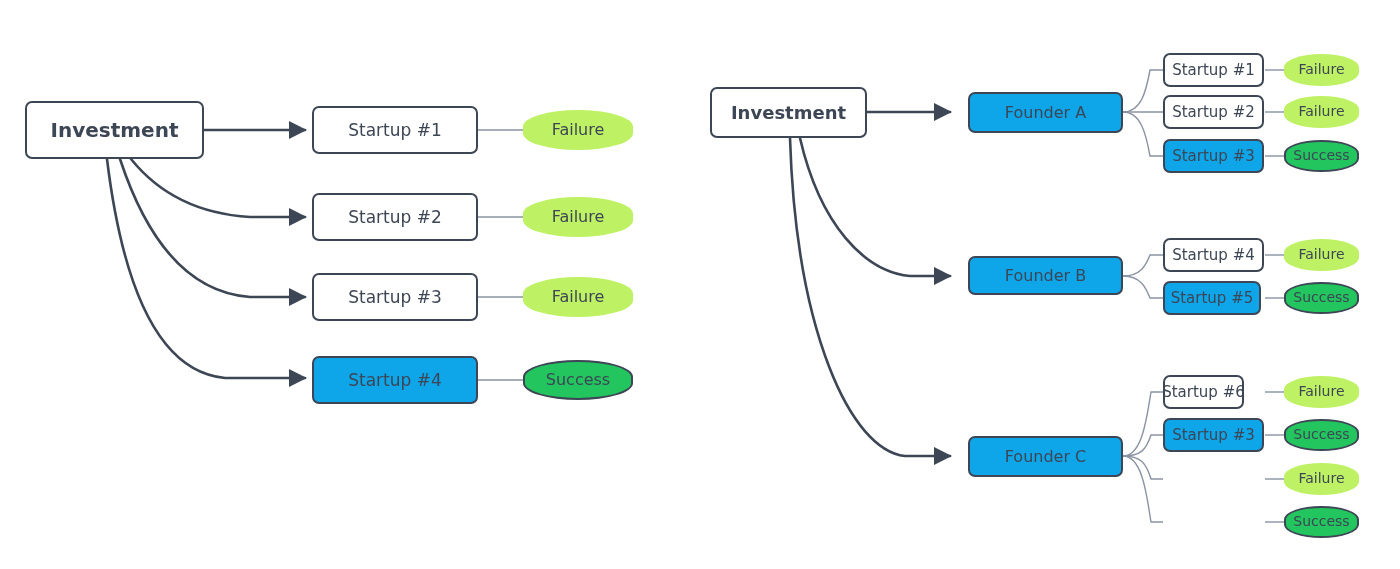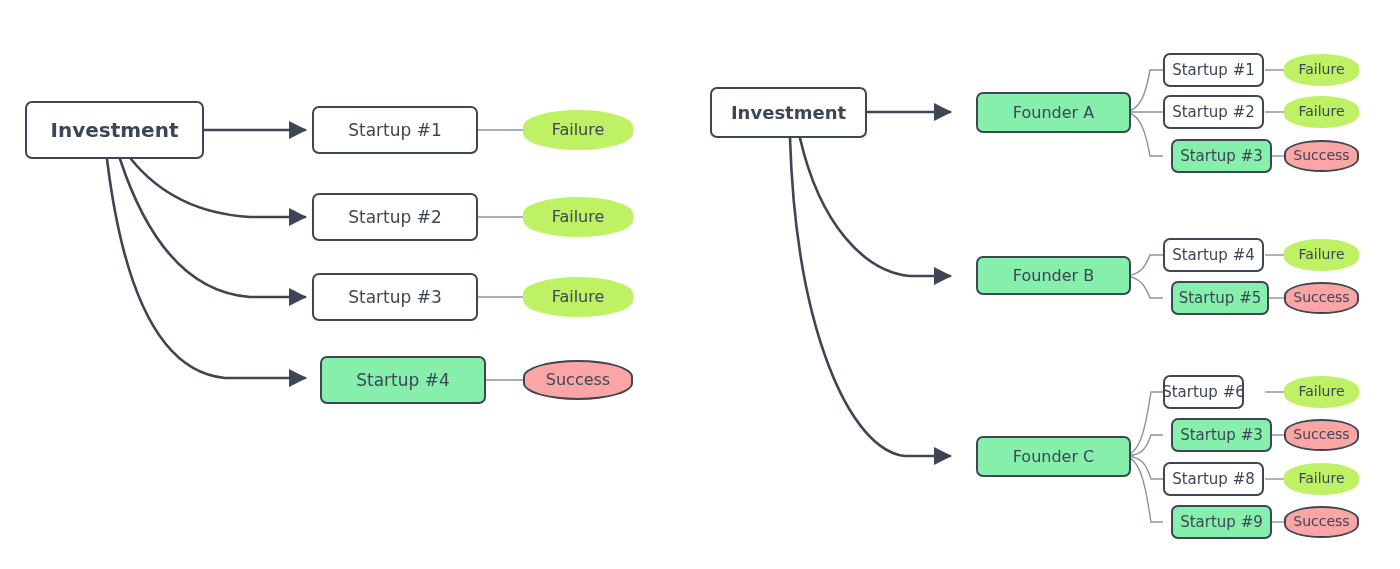--- a/index.html
+++ b/index.html
@@ -42,34 +42,33 @@
   
   .box {
     border: 2.5px solid #3d4655;
     border-radius: 7px;
     background: #ffffff;
   }
   .box.root {
     font-weight: bold;
   }
   .box.shaded {
-    background: #86efac;
-    margin-left: 8px;
+    background: #0ea5e9;
   }
   
   .badge {
     border-radius: 50% / 42%;
   }
   .badge.failure {
     background: #bef264;
     border: none;
     color: #3d4655;
   }
   .badge.success {
-    background: #fca5a5;
+    background: #22c55e;
     border: 2px solid #3d4655;
     box-sizing: border-box;
     color: #3d4655;
   }
 </style>
 </head>
 <body>
 
 <div id="canvas">
 
@@ -216,26 +215,20 @@
   <div class="node badge success" style="left:1284px; top:282px; width:75px; height:32px; font-size:14px;">
     <span>Success</span>
   </div>
 
   <div class="node box" style="left:1163px; top:375px; width:81px; height:34px; font-size:15px;">
     <span>Startup #6</span>
   </div>
   <div class="node box shaded" style="left:1163px; top:418px; width:101px; height:34px; font-size:15px;">
     <span>Startup #3</span>
   </div>
-  <div class="node box" style="left:1163px; top:462px; width:101px; height:34px; font-size:15px;">
-    <span>Startup #8</span>
-  </div>
-  <div class="node box shaded" style="left:1163px; top:505px; width:101px; height:34px; font-size:15px;">
-    <span>Startup #9</span>
-  </div>
 
   <div class="node badge failure" style="left:1284px; top:376px; width:75px; height:32px; font-size:14px;">
     <span>Failure</span>
   </div>
   <div class="node badge success" style="left:1284px; top:419px; width:75px; height:32px; font-size:14px;">
     <span>Success</span>
   </div>
   <div class="node badge failure" style="left:1284px; top:463px; width:75px; height:32px; font-size:14px;">
     <span>Failure</span>
   </div>

